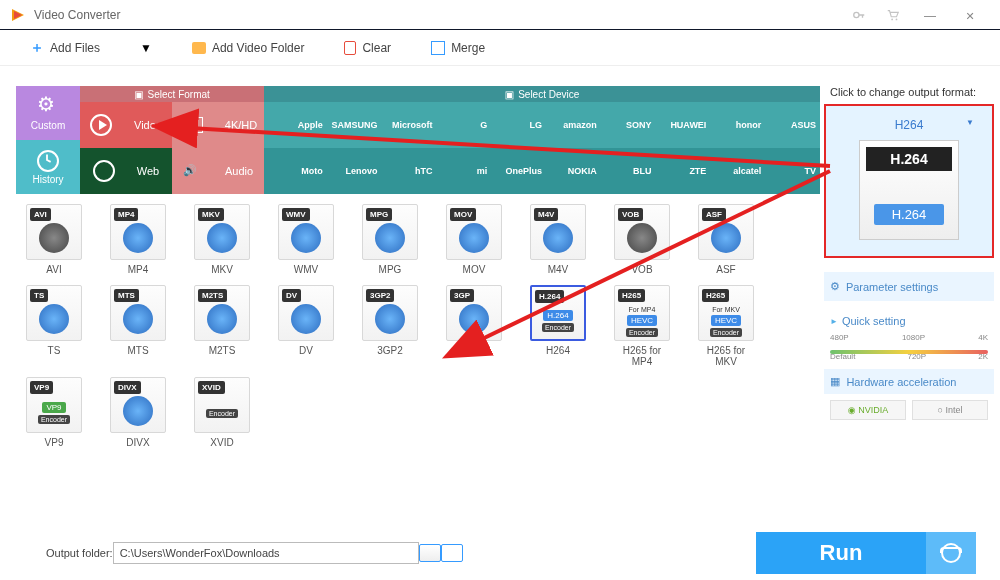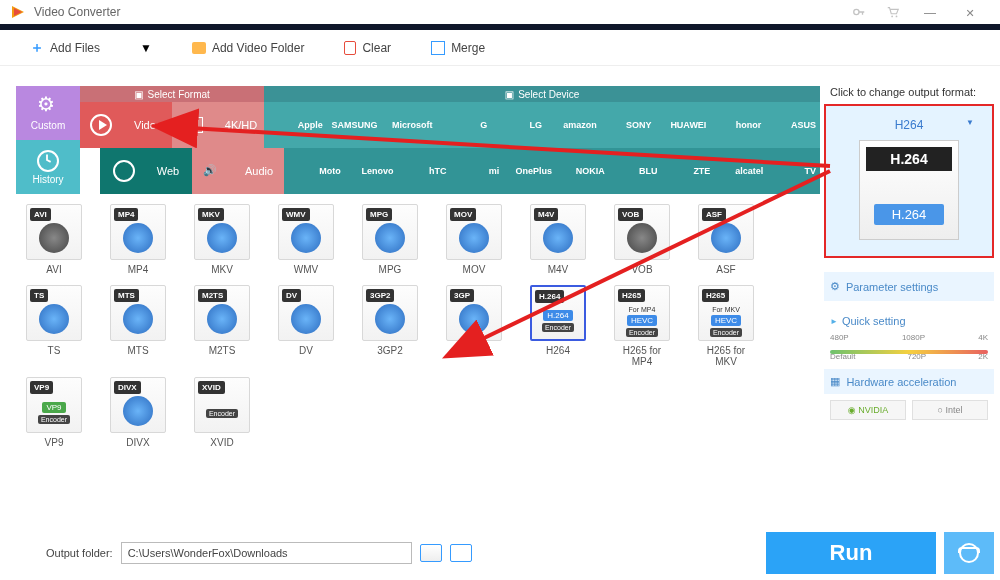--- a/index.html
+++ b/index.html
@@ -1,19 +1,19 @@
 <!DOCTYPE html>
 <html><head>
 <meta charset="utf-8">
 <style>
 * { box-sizing: border-box; margin: 0; padding: 0; font-family: Arial, sans-serif; }
 body { width: 1000px; height: 580px; background: #fff; overflow: hidden; position: relative; }
 
 
-.titlebar { height: 30px; display: flex; align-items: center; padding: 0 10px; border-bottom: 6px solid #0f172a; }
+.titlebar { height: 30px; display: flex; align-items: center; padding: 0 10px; border-bottom: 1px solid #0f172a; }
 .logo-icon { width: 16px; height: 16px; margin-right: 8px; }
 .title { font-size: 12px; color: #666; flex: 1; }
 .tb-icon { width: 14px; height: 14px; margin: 0 10px; opacity: 0.5; cursor: pointer; }
 .win-ctrl { width: 40px; text-align: center; font-size: 14px; color: #888; cursor: pointer; }
 .win-close::before { content: "✕"; font-size: 11px; }
 .win-min::before { content: "—"; font-size: 12px; }
 
 
 .toolbar { height: 36px; display: flex; align-items: center; padding: 0 30px; gap: 40px; border-bottom: 1px solid #eee; font-size: 12px; }
 .tb-btn { display: flex; align-items: center; gap: 6px; cursor: pointer; color: #444; }
@@ -38,21 +38,21 @@
 .cat-header { display: flex; height: 16px; margin-left: 64px; }
 .cat-header-left { width: 184px; background: #c97076; color: #fff; font-size: 10px; display: flex; align-items: center; justify-content: center; gap: 4px; }
 .cat-header-right { flex: 1; background: #3b9296; color: #fff; font-size: 10px; display: flex; align-items: center; justify-content: center; gap: 4px; }
 
 
 .cat-rows { margin-left: 64px; }
 .cat-row { display: flex; height: 46px; }
 .cat-tab { width: 92px; display: flex; align-items: center; justify-content: center; gap: 22px; color: #fff; font-size: 11px; cursor: pointer; }
 .cat-video { background: #e05a5a; position: relative; z-index: 5; }
 .cat-4k { background: #df8a8a; }
-.cat-web { background: #0f766e; margin-left: 20px; }
+.cat-web { background: #14532d; }
 .cat-audio { background: #df8a8a; }
 .brand-strip { flex: 1; background: #44a8aa; display: flex; align-items: center; justify-content: space-around; padding: 0 4px; }
 .brand-strip.row2 { background: #329496; }
 .brand { color: #fff; font-size: 9px; font-weight: bold; text-align: right; cursor: pointer; flex: 1; }
 .play-icon { width: 22px; height: 22px; border: 2px solid #fff; border-radius: 50%; position: relative; }
 .play-icon::after { content: ""; position: absolute; left: 7px; top: 4px; border-left: 8px solid #fff; border-top: 5px solid transparent; border-bottom: 5px solid transparent; }
 .globe-icon { width: 22px; height: 22px; border: 2px solid #fff; border-radius: 50%; position: relative; }
 .k4-icon { width: 24px; height: 16px; border: 1.5px solid #fff; color: #fff; font-size: 9px; display: flex; align-items: center; justify-content: center; }
 .sp-icon { width: 20px; height: 14px; display: inline-block; color: #fff; }
 
@@ -84,21 +84,21 @@
 .rp-qs-title::before { content: "►"; color: #55b0e8; font-size: 8px; }
 .rp-slider { margin-top: 6px; position: relative; height: 26px; }
 .rp-slider-track { height: 4px; background: linear-gradient(to right, #6ec26e, #f5d040, #e86060); border-radius: 2px; position: relative; top: 8px; }
 .rp-slider-labels { display: flex; justify-content: space-between; font-size: 8px; color: #888; margin-top: 6px; }
 .rp-hw { margin-top: 4px; padding: 6px; background: #eaf5ff; color: #4a8ac8; cursor: pointer; display: flex; align-items: center; gap: 6px; }
 .rp-chips { display: flex; gap: 6px; margin-top: 6px; padding: 0 6px; }
 .rp-chip { flex: 1; padding: 4px 2px; background: #f6f6f6; border: 1px solid #e0e0e0; font-size: 9px; text-align: center; color: #888; }
 .rp-chip.nvidia { color: #6aad2e; }
 
 
-.bottom { position: absolute; left: 16px; right: 6px; bottom: 6px; height: 42px; display: flex; align-items: center; gap: 8px; }
+.bottom { position: absolute; left: 16px; right: 24px; bottom: 6px; height: 42px; display: flex; align-items: center; gap: 0; }
 .out-label { font-size: 11px; color: #444; margin-left: 30px; }
 .out-input { flex: 1; max-width: 440px; height: 22px; border: 1px solid #bbb; padding: 0 6px; font-size: 11px; color: #444; }
 .bot-icon { width: 22px; height: 18px; border: 1.5px solid #359bff; border-radius: 2px; cursor: pointer; }
 .bot-spacer { flex: 1; }
 .run-btn { width: 170px; height: 42px; background: #2ba3f7; color: #fff; font-size: 22px; font-weight: bold; display: flex; align-items: center; justify-content: center; cursor: pointer; }
 .clock-btn { width: 50px; height: 42px; background: #5dbbf9; display: flex; align-items: center; justify-content: center; cursor: pointer; }
 .clock-icon { width: 20px; height: 20px; border: 2px solid #fff; border-radius: 50%; position: relative; }
 .clock-icon::after { content: ""; position: absolute; top: 2px; left: -3px; width: 6px; height: 4px; border-top: 2px solid #fff; border-left: 2px solid #fff; border-right: 2px solid #fff; border-radius: 4px 4px 0 0; width: 18px;}
 
 

